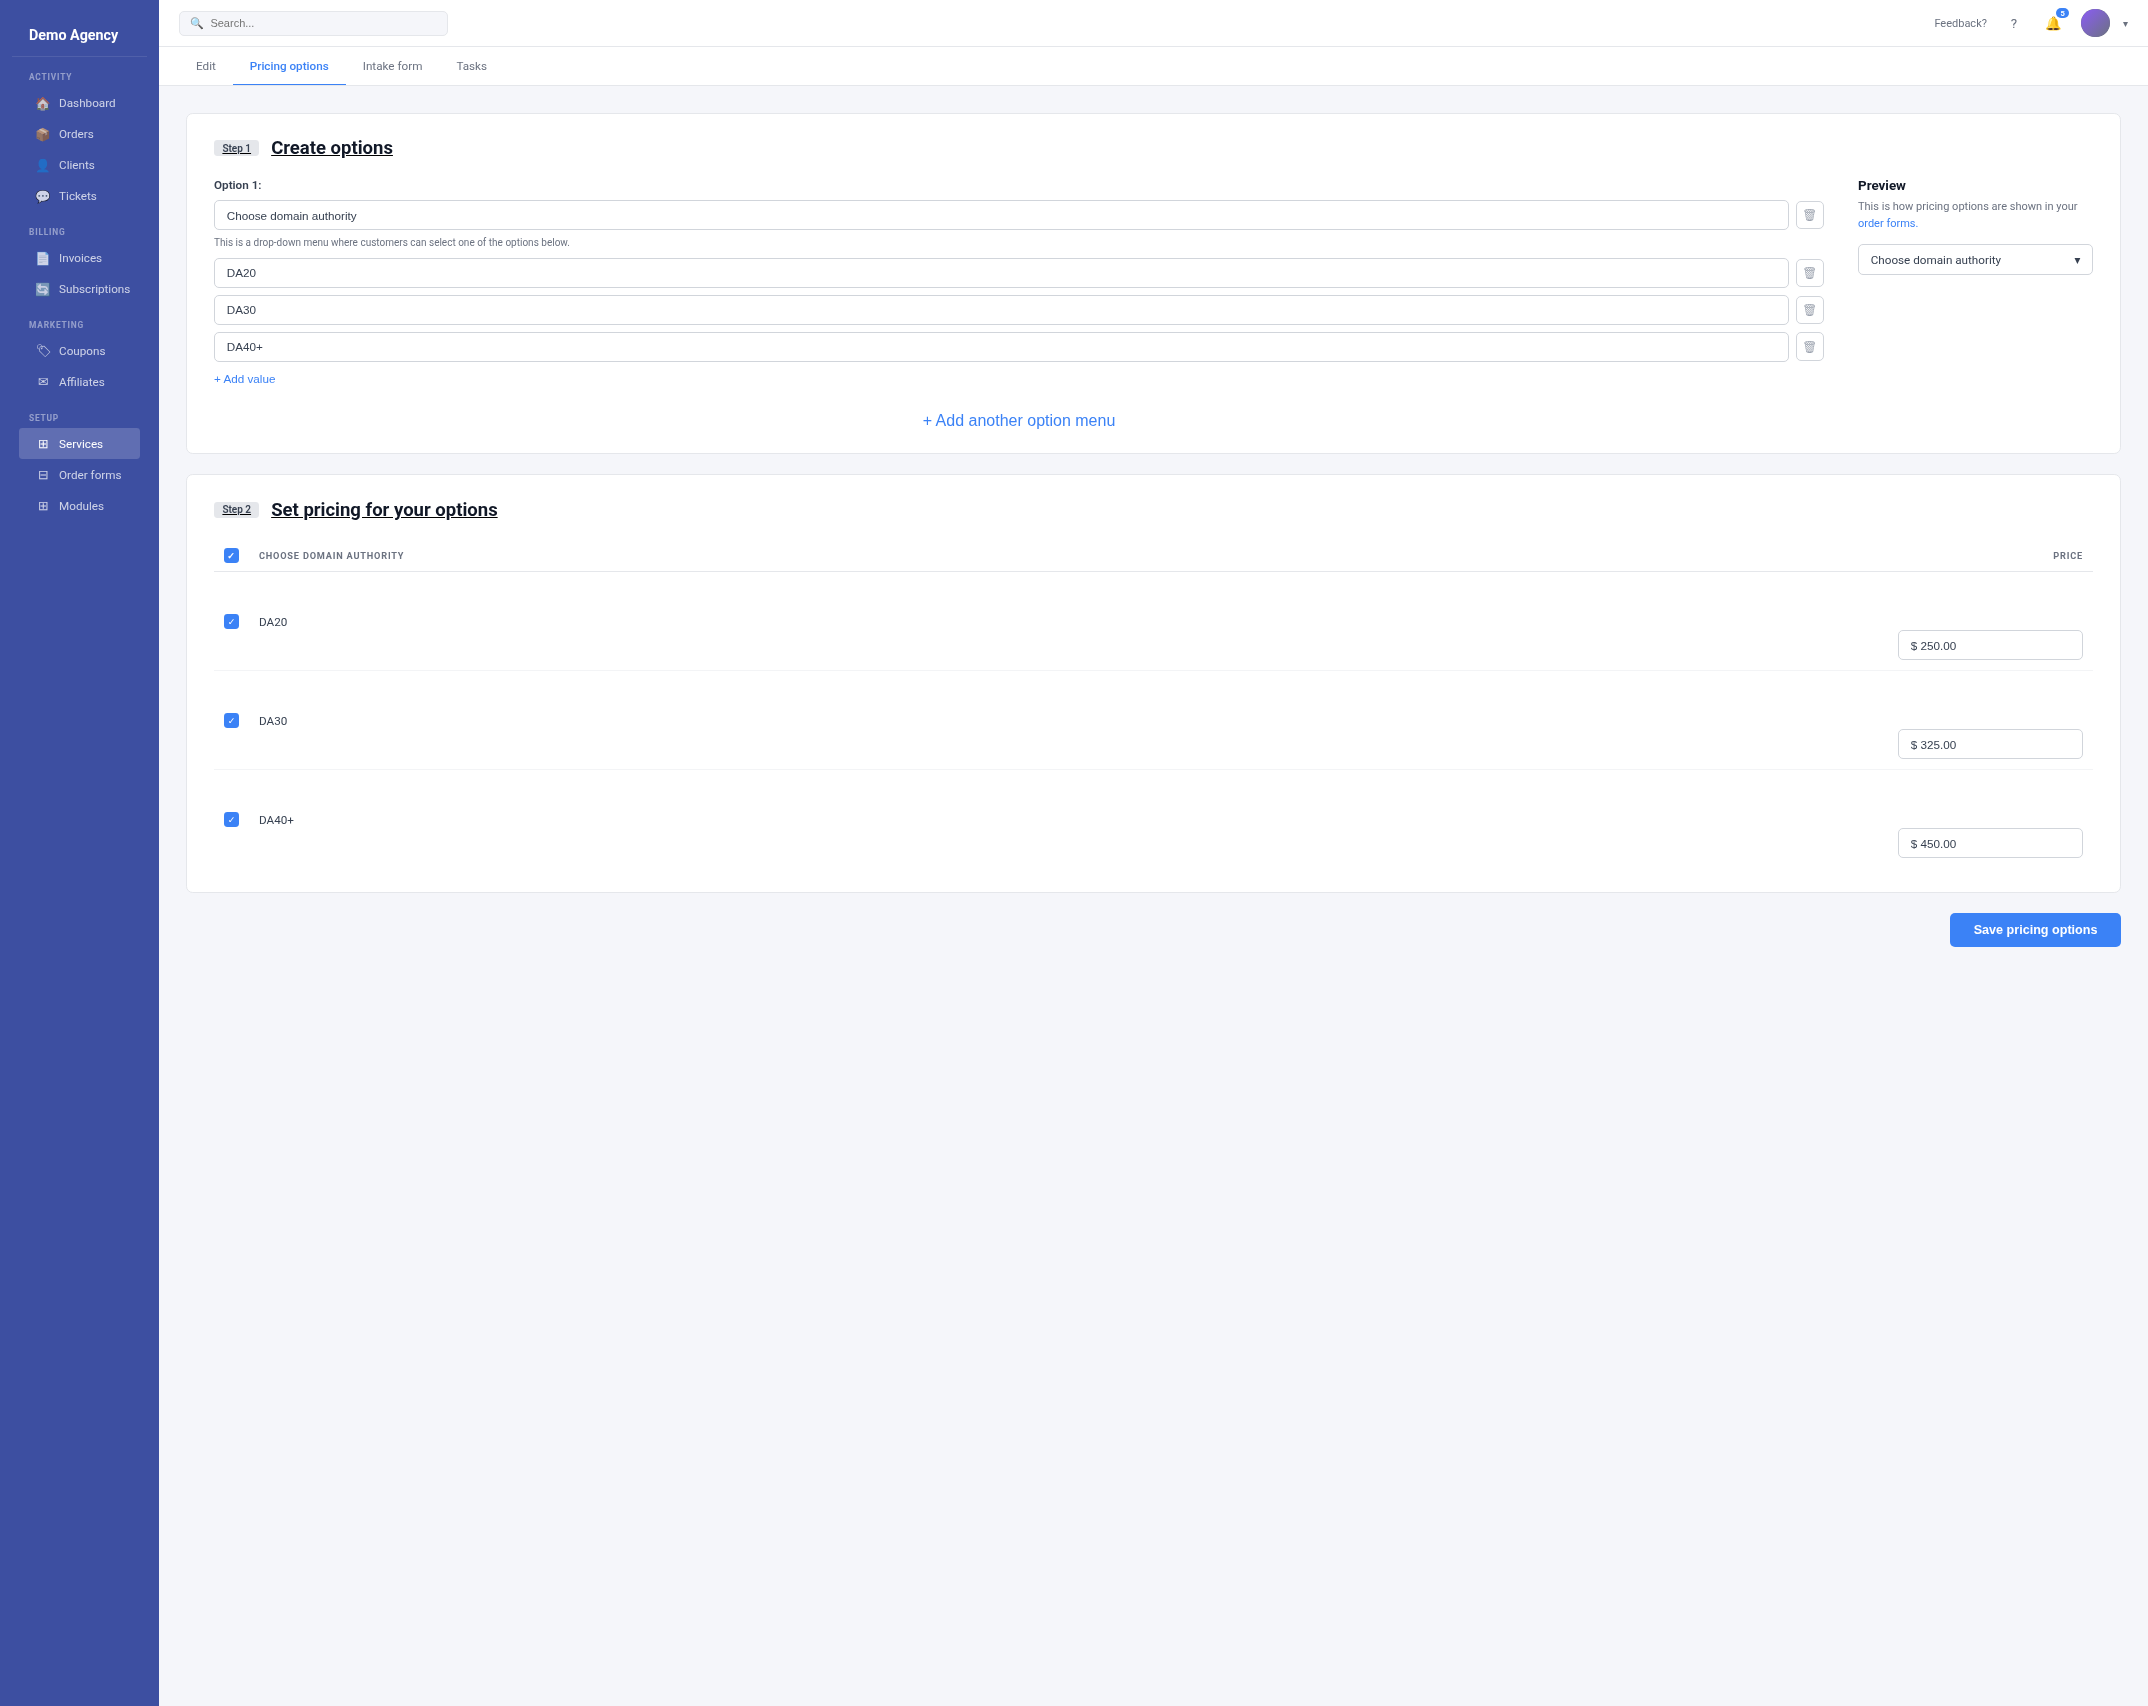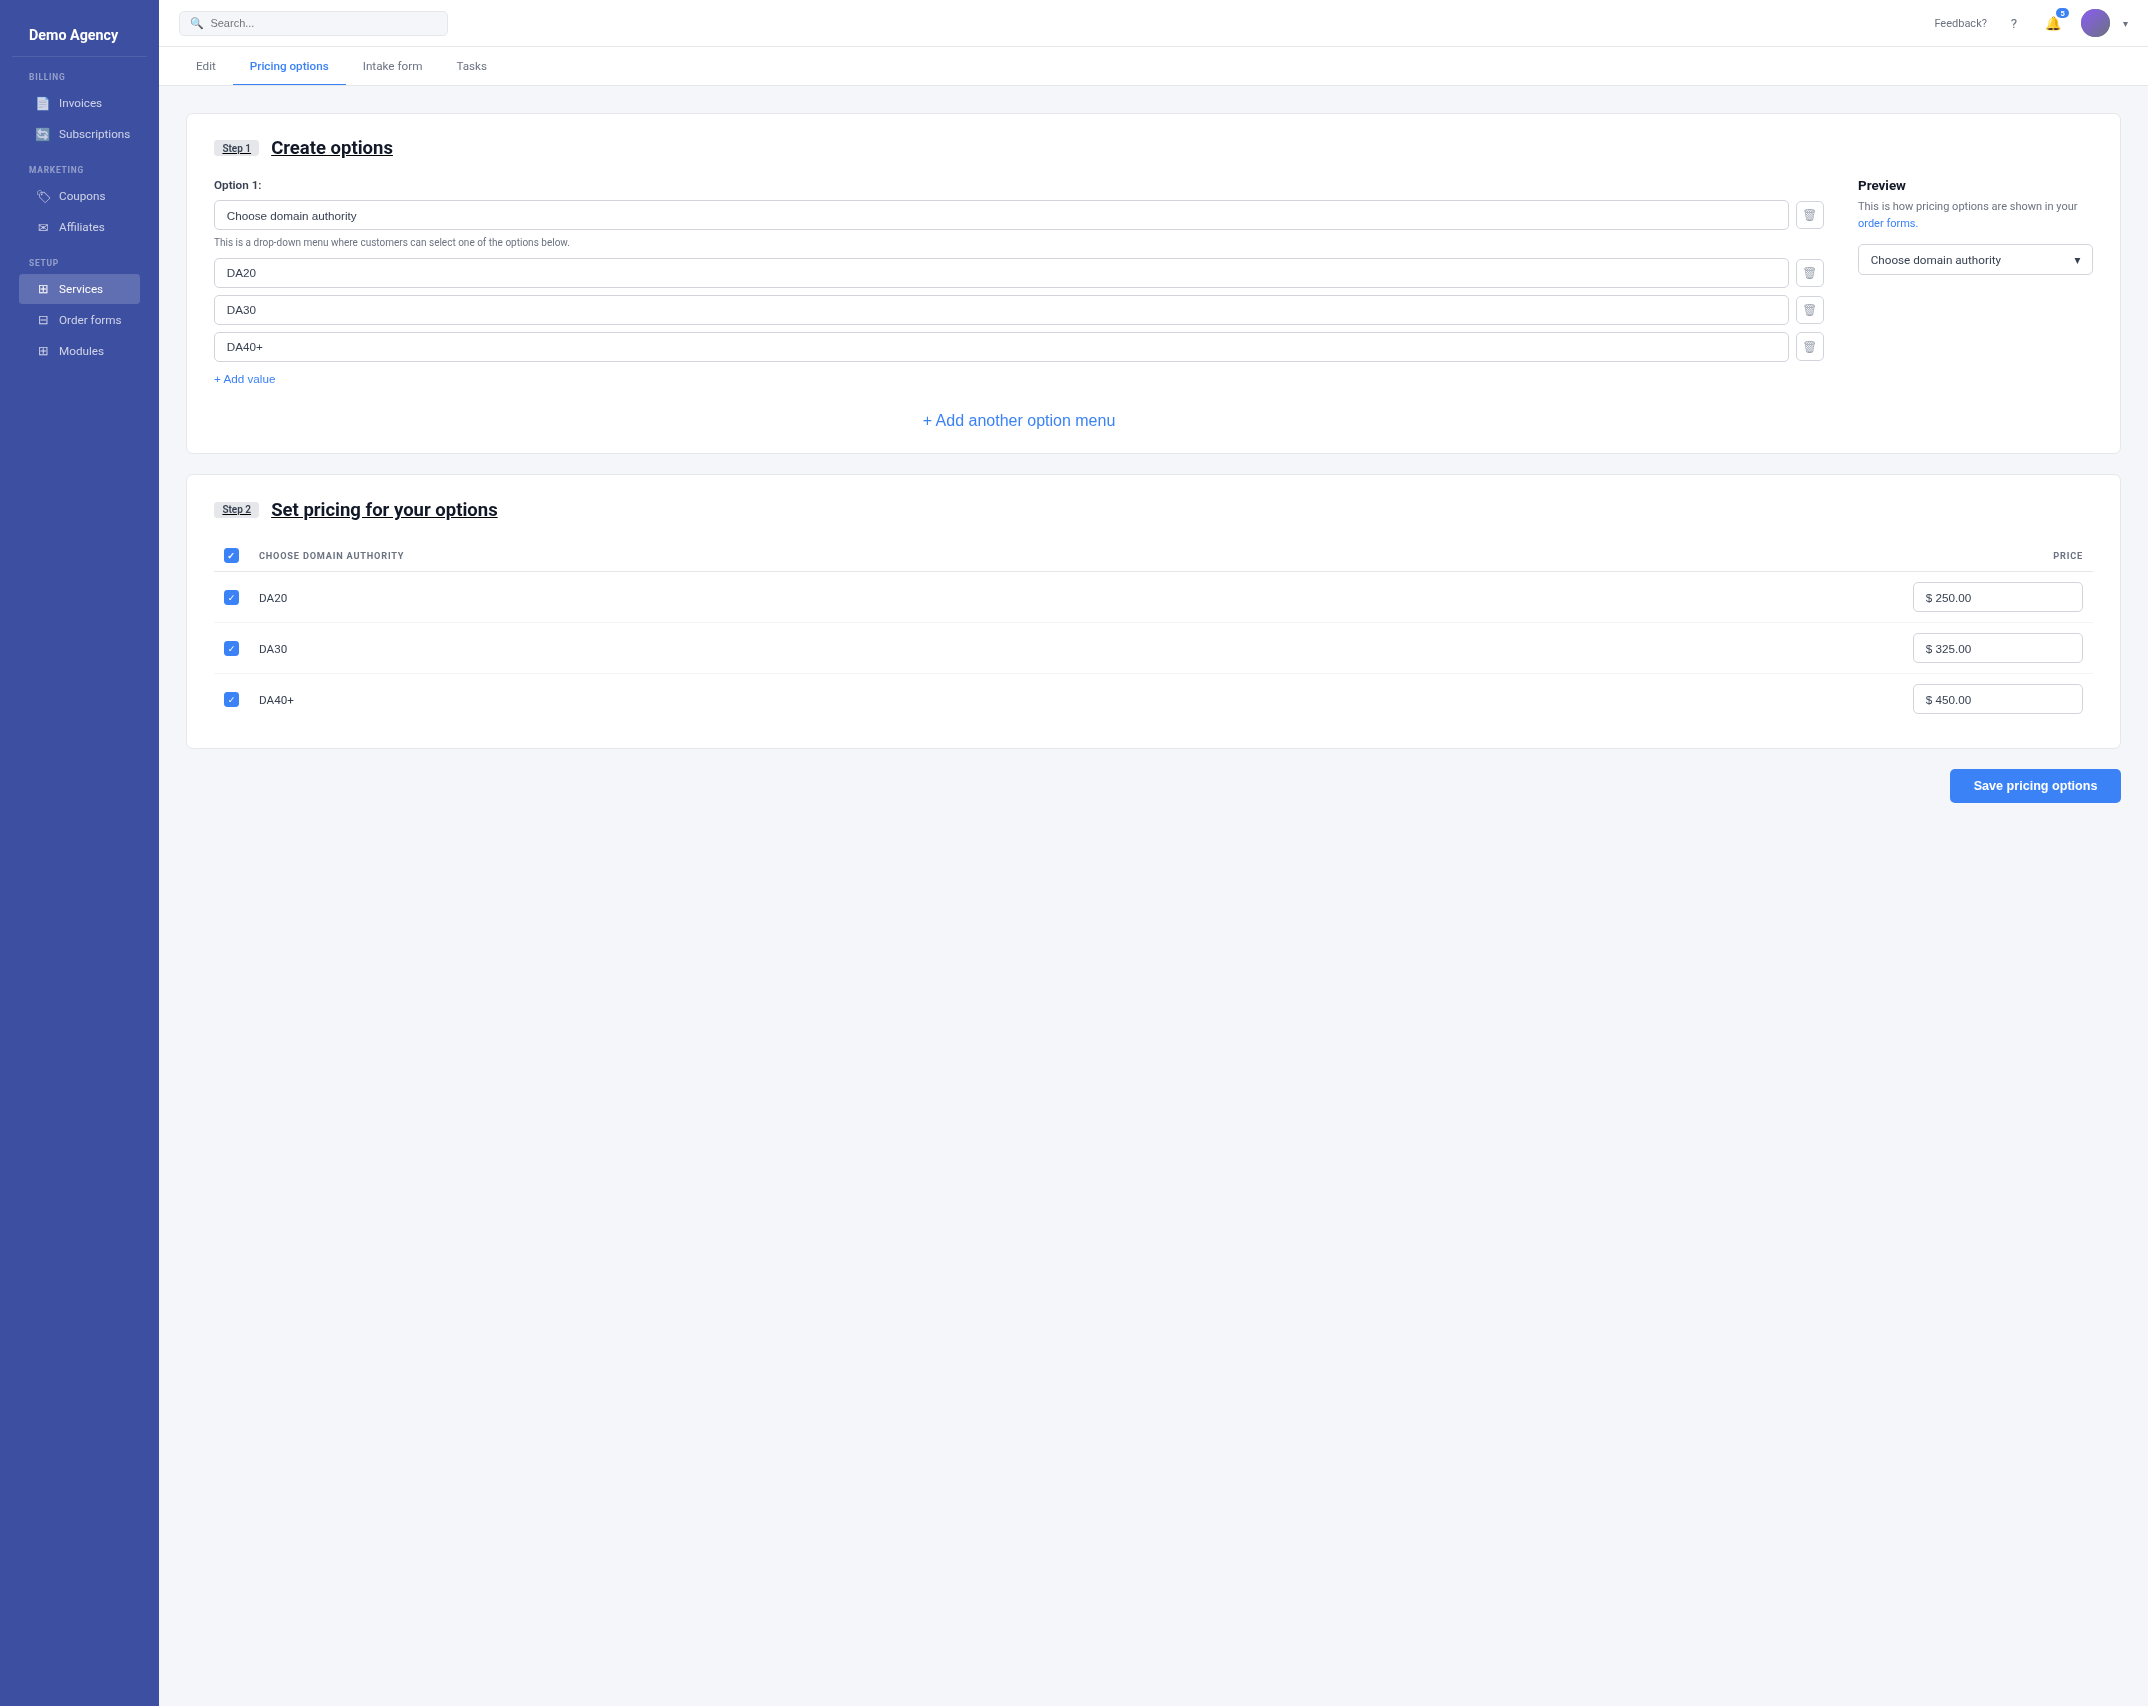--- a/index.html
+++ b/index.html
@@ -330,23 +330,24 @@
     .price-input-wrap {
       display: flex;
       justify-content: flex-end;
     }
     .price-input {
       border: 0.8px solid #d1d5db;
       border-radius: 5px;
       padding: 7.6px 11.7px;
       font-size: 11.7px;
       color: #374151;
-      width: 170px;
+      width: 185px;
       text-align: left;
       outline: none;
+      margin-top: 48px;
     }
 
     
     .save-bar {
       display: flex;
       justify-content: flex-end;
       margin-top: 20px;
     }
     .save-btn {
       background: #3b82f6;
@@ -358,20 +359,39 @@
       font-weight: 600;
       cursor: pointer;
     }
   </style>
 </head>
 <body>
 
 <nav class="sidebar">
   <div class="sidebar-logo">Demo Agency</div>
 
+  <div>
+    <div class="sidebar-section-label">ACTIVITY</div>
+    <div class="sidebar-item">
+      <span class="sidebar-icon">🏠</span>
+      <span>Dashboard</span>
+    </div>
+    <div class="sidebar-item">
+      <span class="sidebar-icon">📦</span>
+      <span>Orders</span>
+    </div>
+    <div class="sidebar-item">
+      <span class="sidebar-icon">👤</span>
+      <span>Clients</span>
+    </div>
+    <div class="sidebar-item">
+      <span class="sidebar-icon">💬</span>
+      <span>Tickets</span>
+    </div>
+  </div>
 
   <div>
     <div class="sidebar-section-label">BILLING</div>
     <div class="sidebar-item">
       <span class="sidebar-icon">📄</span>
       <span>Invoices</span>
     </div>
     <div class="sidebar-item">
       <span class="sidebar-icon">🔄</span>
       <span>Subscriptions</span>

